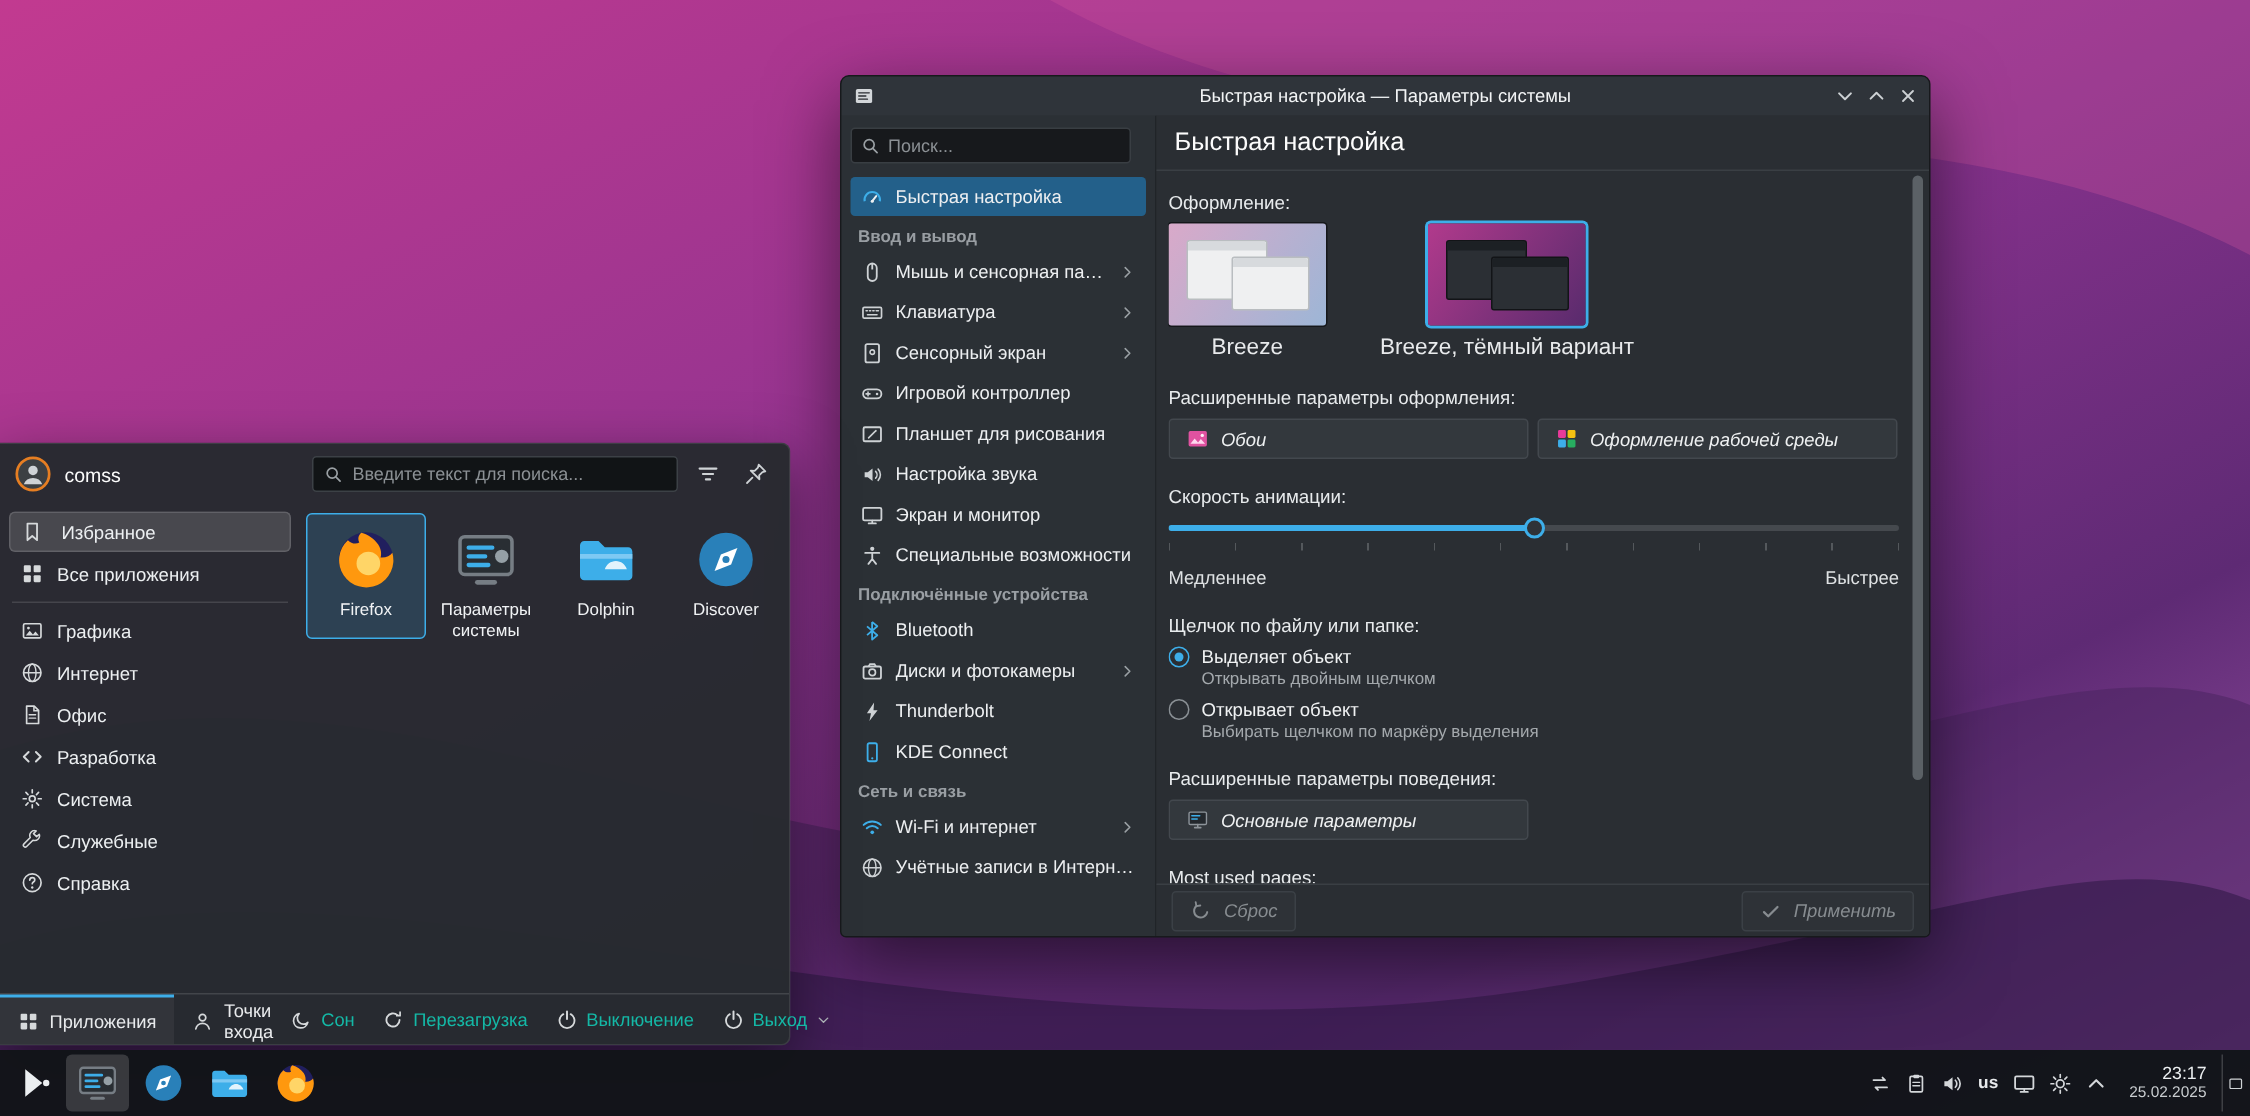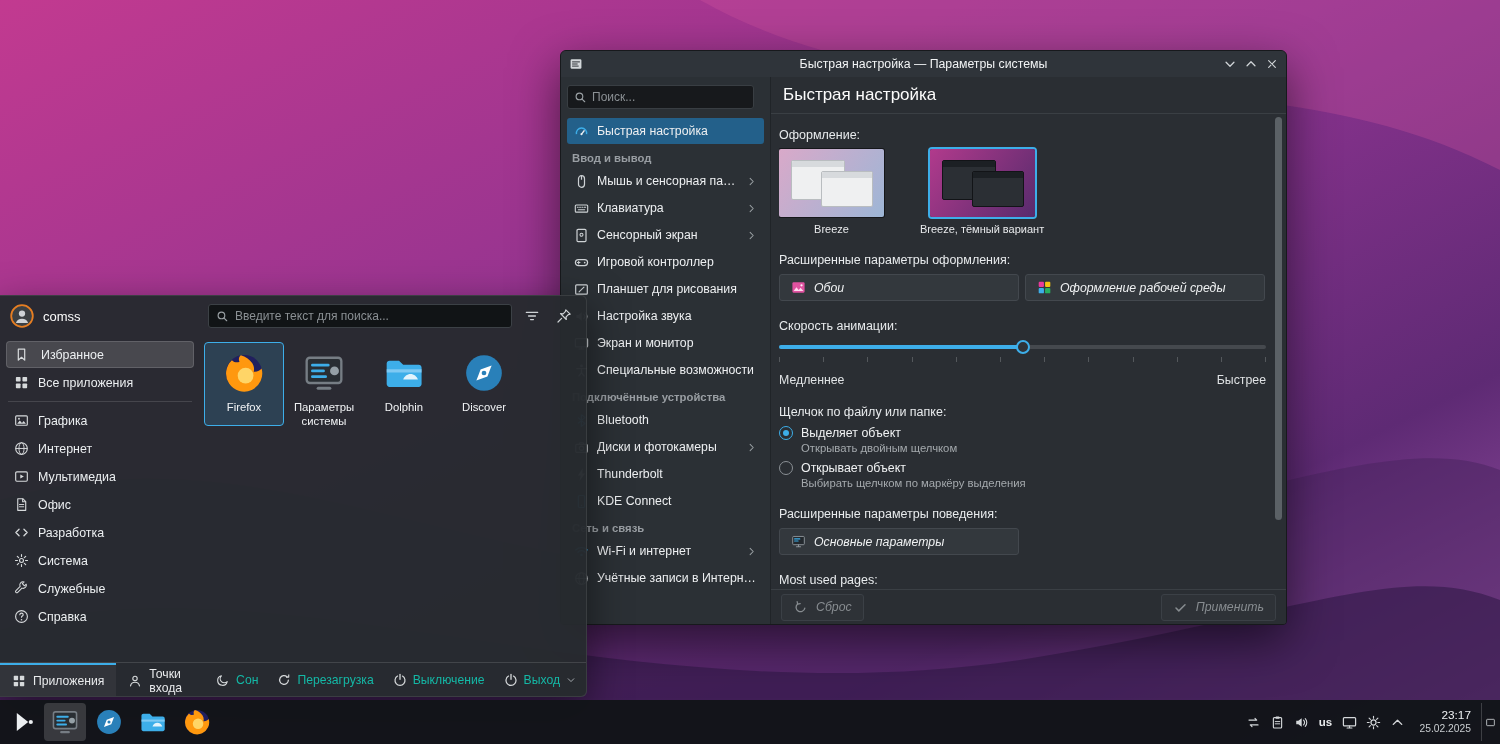--- a/index.html
+++ b/index.html
@@ -61,21 +61,21 @@
   .tprev.light { background:linear-gradient(125deg,#d9a9c9 0%,#9db6d6 100%); }
   .tprev.dark  { background:linear-gradient(125deg,#b13a8c 0%,#582b6d 100%); }
   .mw { position:absolute; border-radius:2px; }
   .mw.a { left:12px; top:11px; width:54px; height:40px; }
   .mw.b { left:42px; top:22px; width:52px; height:36px; }
   .tprev.light .mw { background:#eff0f1; border:1px solid #b9bdc0; }
   .tprev.dark  .mw { background:#2b2f34; border:1px solid #121417; }
   .mw::before { content:""; position:absolute; left:0; right:0; top:0; height:6px; border-radius:2px 2px 0 0; }
   .tprev.light .mw::before { background:#d7dadd; }
   .tprev.dark  .mw::before { background:#1c2024; }
-  .tname { font-size:11px; color:#e8eaec; margin-top:6px; text-align:center; }
+  .tname { font-size:15px; color:#e8eaec; margin-top:6px; text-align:center; }
 
   .btnrow { display:flex; gap:6px; }
   .kbtn { height:27px; background:#33383d; border:1px solid #43484e; border-radius:3px;
           color:#eff1f2; font-size:12.3px; display:inline-flex; align-items:center; gap:8px;
           padding:0 11px;font-style:italic; }
   .kbtn.w240 { width:240px; justify-content:flex-start; }
   .b-ic { width:15px; height:15px; flex:none; }
   .kbtn.dim { color:#878c90; background:#2e3237; border-color:#3b4046; }
 
   .slider { position:relative; height:24px; margin:4px 0 0; }
@@ -95,21 +95,21 @@
                            border-radius:50%; background:#3daee9; transform:translate(-50%,-50%); }
   .rdesc { margin:2px 0 0 22px; font-size:11.3px; color:#a4a9ad; }
 
   .bbar { position:absolute; left:0; right:0; bottom:0; height:35px; background:#2a2e33;
           border-top:1px solid #3a3f44; display:flex; justify-content:space-between;
           align-items:center; padding:0 10px; }
   .vscroll { position:absolute; right:4px; top:40px; bottom:38px; width:7px; }
   .vthumb { position:absolute; top:0; height:86%; width:100%; background:#5b6166; border-radius:3.5px; }
 
   
-  .launcher { position:absolute; left:0; top:295px; width:587px; height:402px;
+  .launcher { position:absolute; left:0; top:295px; width:527px; height:402px;
               background:rgba(38,42,46,.97); border:1px solid rgba(255,255,255,.09); border-left:none;
               border-radius:0 6px 6px 0; box-shadow:0 14px 40px rgba(0,0,0,.5);
               display:flex; flex-direction:column; }
   .l-head { flex:none; height:40px; display:flex; align-items:center; padding:0 10px; gap:8px; }
   .l-user { width:190px; flex:none; display:flex; align-items:center; gap:9px; }
   .avatar { width:24px; height:24px; }
   .uname { font-size:13px; color:#fcfcfc; }
   .l-search { flex:1; height:24px; background:#111416; border:1px solid #3c4146; border-radius:3px;
               display:flex; align-items:center; gap:6px; padding:0 7px; }
   .l-search input { flex:1; min-width:0; background:none; border:none; outline:none; color:#eceff1; font-size:12px; }
@@ -655,32 +655,20 @@
                 <svg viewBox="0 0 16 16" aria-hidden="true">
                   <circle cx="8" cy="8" r="6.2" fill="none" stroke="currentColor" stroke-width="1.2"></circle>
                   <ellipse cx="8" cy="8" rx="2.7" ry="6.2" fill="none" stroke="currentColor" stroke-width="1"></ellipse>
                   <path d="M1.8 8h12.4" stroke="currentColor" stroke-width="1"></path>
                 </svg>
               </span>
               <span>Интернет</span>
             </div>
           </div>
 
-          <div>
-
-            <div class="l-cat">
-              <span class="c-ic" data-icon="multimedia">
-                <svg viewBox="0 0 16 16" aria-hidden="true">
-                  <rect x="1.8" y="3" width="12.4" height="10" rx="1.2" fill="none" stroke="currentColor" stroke-width="1.2"></rect>
-                  <path d="M6.7 5.8l3.8 2.2-3.8 2.2z" fill="currentColor"></path>
-                </svg>
-              </span>
-              <span>Мультимедиа</span>
-            </div>
-          </div>
 
           <div>
 
             <div class="l-cat">
               <span class="c-ic" data-icon="office">
                 <svg viewBox="0 0 16 16" aria-hidden="true">
                   <path d="M4 1.8h5.4l3.1 3.1v9.3H4z" fill="none" stroke="currentColor" stroke-width="1.2" stroke-linejoin="round"></path>
                   <path d="M9.2 1.8v3.3h3.3" fill="none" stroke="currentColor" stroke-width="1.1"></path>
                   <path d="M5.8 8h4.6M5.8 10.4h4.6" stroke="currentColor" stroke-width="1" stroke-linecap="round"></path>
                 </svg>

